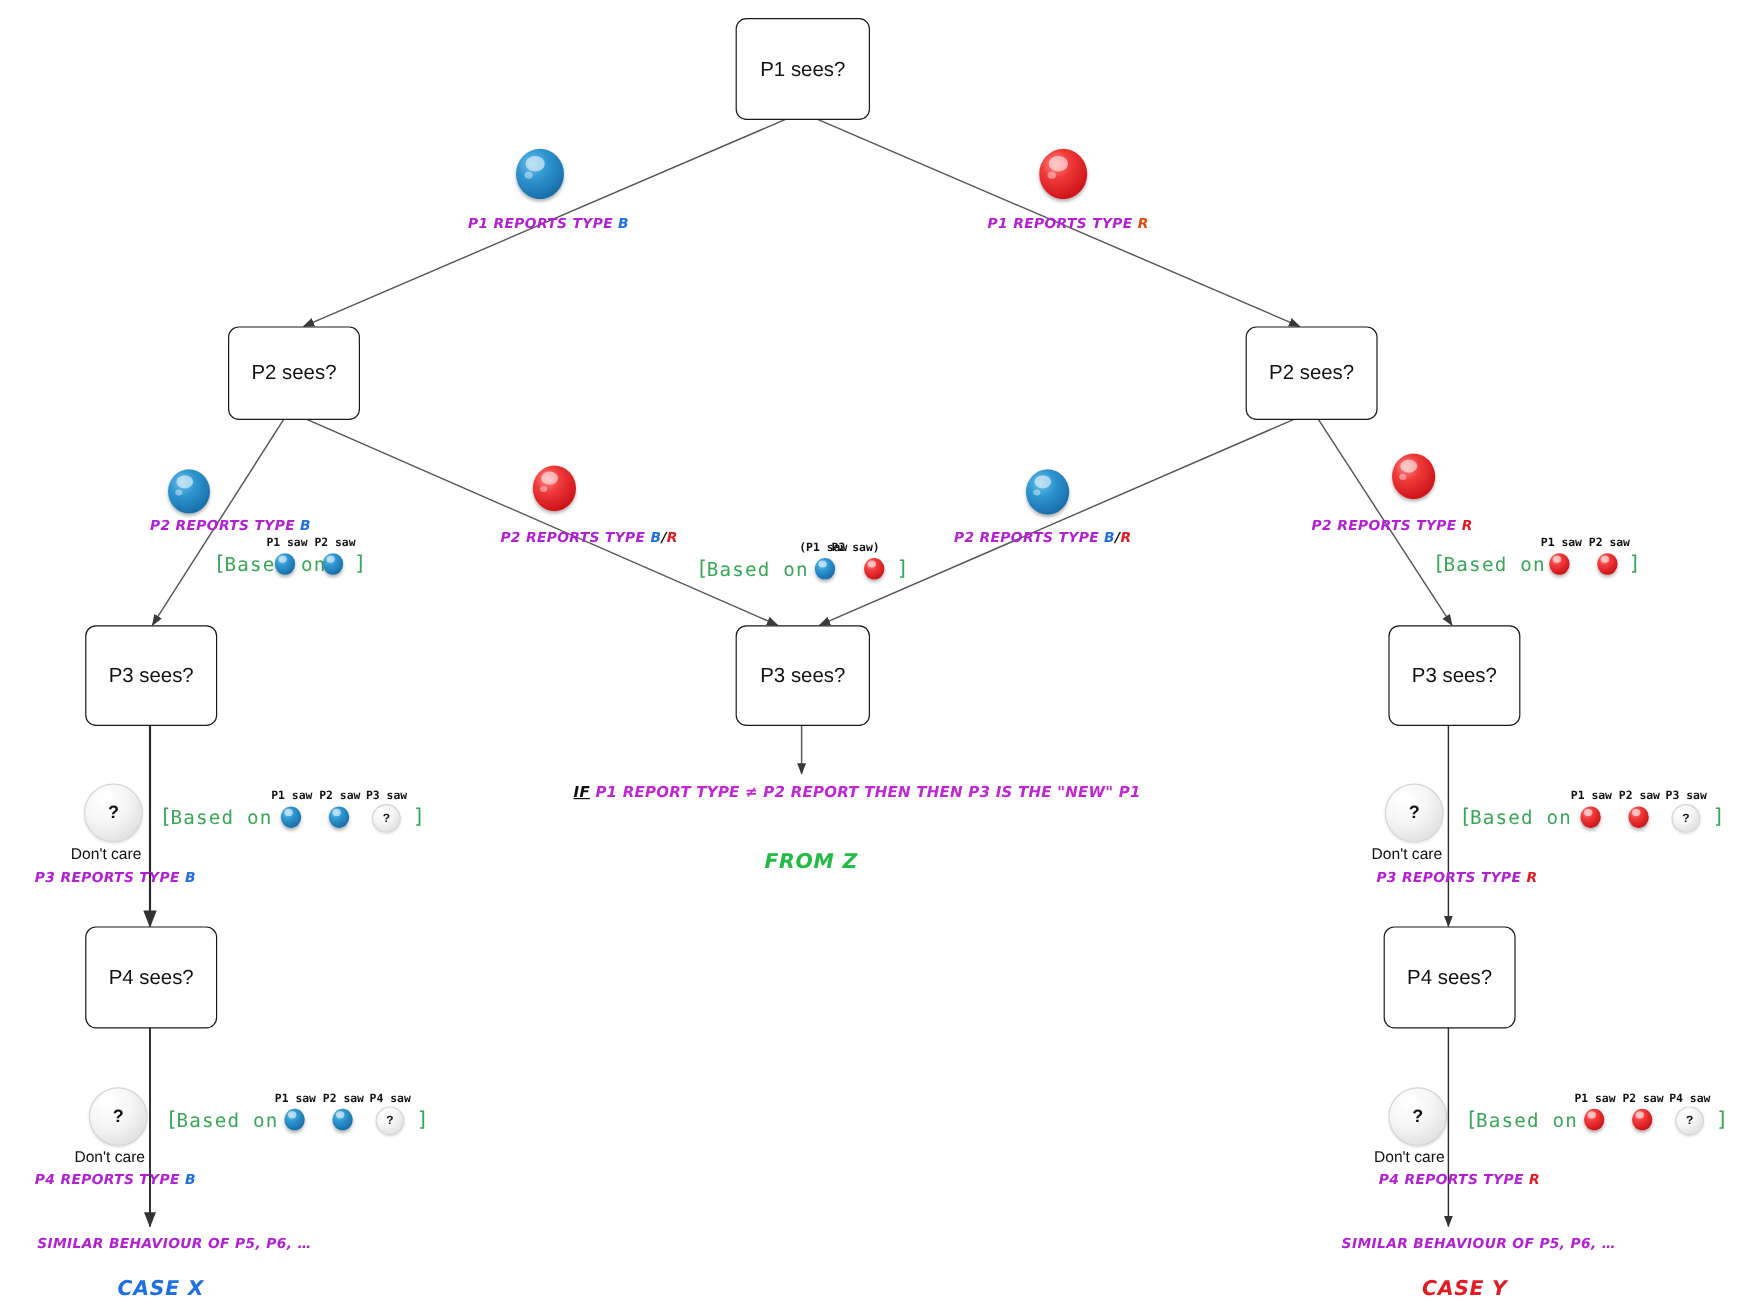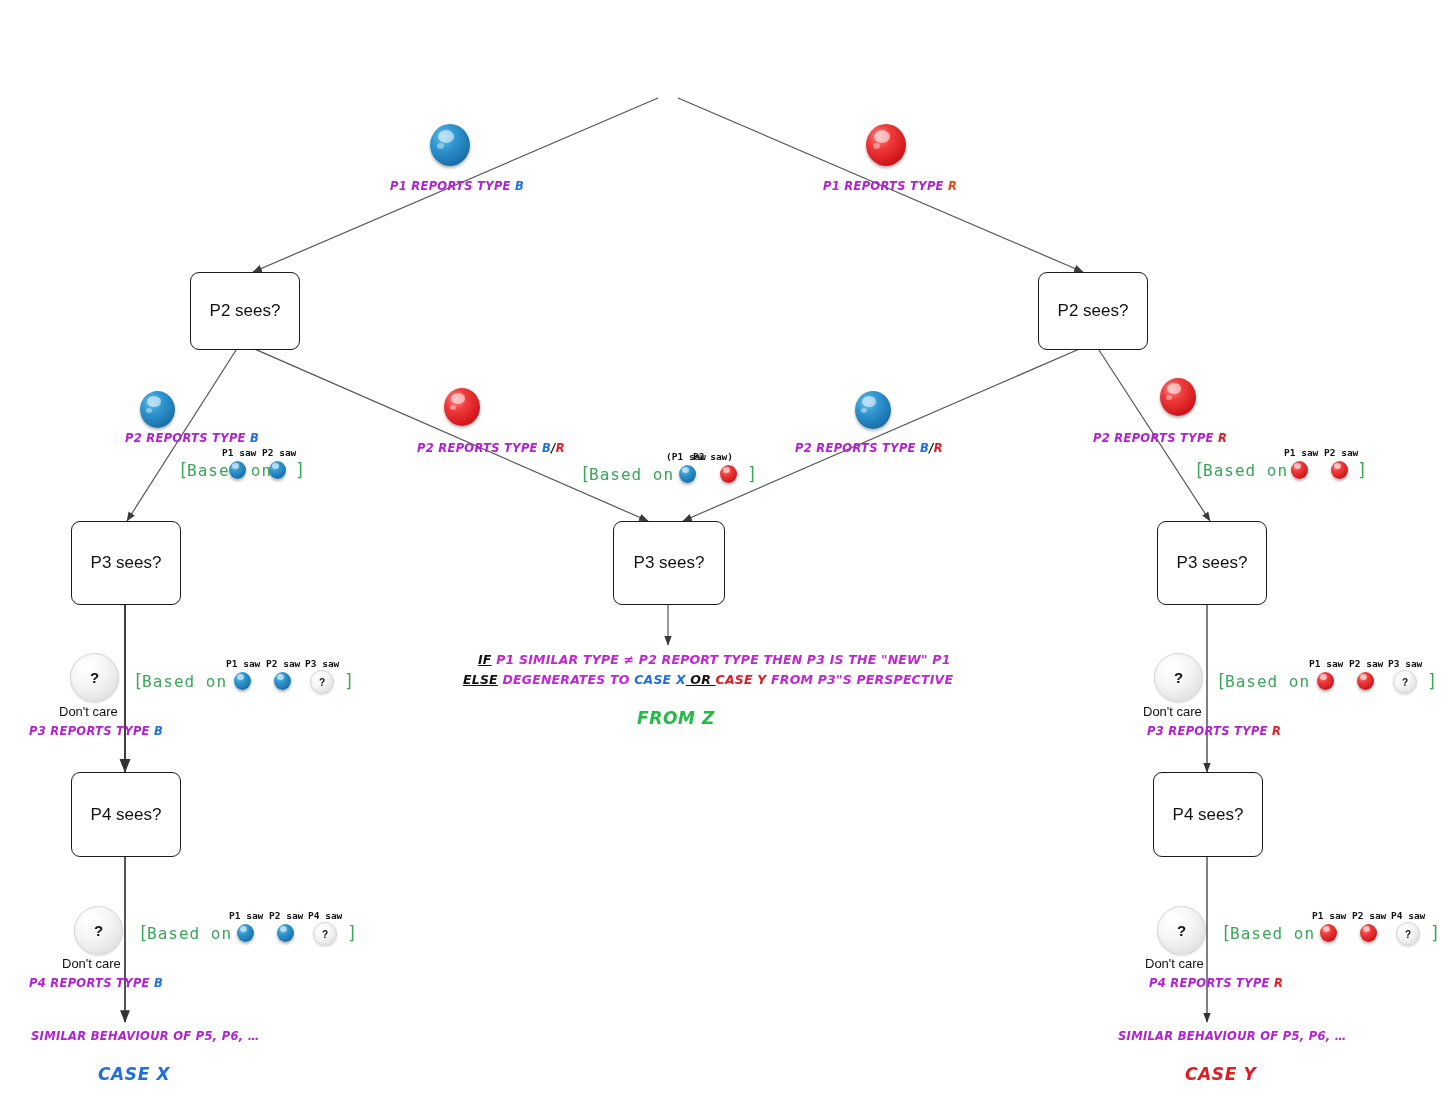--- a/index.html
+++ b/index.html
@@ -86,20 +86,23 @@
 
     <line x1="125" y1="855" x2="125" y2="1022" stroke="#2a2a2a" stroke-width="1.6" marker-end="url(#arrowB)"></line>
 
     <line x1="1207" y1="603" x2="1207" y2="772" stroke="#2a2a2a" stroke-width="1.2" marker-end="url(#arrowB)"></line>
 
     <line x1="1207" y1="855" x2="1207" y2="1022" stroke="#2a2a2a" stroke-width="1.2" marker-end="url(#arrowB)"></line>
 
     <line x1="668" y1="603" x2="668" y2="645" stroke="#555" stroke-width="1.2" marker-end="url(#arrow)"></line>
   </svg>
 
+  <div class="node-box" style="left:613px;top:15px;width:110px;height:83px;">
+    <span>P1 sees?</span>
+  </div>
 
   <div class="node-box" style="left:190px;top:272px;width:108px;height:76px;">
     <span>P2 sees?</span>
   </div>
 
   <div class="node-box" style="left:1038px;top:272px;width:108px;height:76px;">
     <span>P2 sees?</span>
   </div>
 
   <div class="node-box" style="left:71px;top:521px;width:108px;height:82px;">
@@ -325,25 +328,21 @@
     </div>
     <span class="sawlabel" style="left:170px;top:-13px;">P4 saw</span>
     <div class="ball grey" style="left:175px;top:-1px;width:22px;height:22px;">
       <span class="qm" style="font-size:10px;">?</span>
     </div>
     <span class="bracket" style="left:209px;top:0px;">]</span>
   </div>
 
   <div class="casez-line" style="left:478px;top:652px;">
     <span class="kw">IF</span>
-    <span class="mg">P1 SIMILAR TYPE ≠  P2 REPORT TYPE THEN P3 IS THE "NEW" P1</span>
-  </div>
-  <div class="casez-line" style="left:463px;top:672px;">
-    <span class="kw">ELSE</span>
-    <span class="mg">DEGENERATES TO </span><span class="cx">CASE X</span><span class="kw"> OR </span><span class="cy">CASE Y</span><span class="mg">  FROM P3"S PERSPECTIVE</span>
+    <span class="mg">P1 REPORT TYPE ≠  P2 REPORT THEN THEN P3 IS THE "NEW" P1</span>
   </div>
 
   <div class="casetag" style="left:637px;top:708px;color:#22bb44;">FROM Z</div>
 
   <div class="report" style="left:31px;top:1029px;">SIMILAR BEHAVIOUR OF P5, P6, …</div>
   <div class="casetag" style="left:98px;top:1064px;color:#1f6fe0;">CASE X</div>
 
   <div class="report" style="left:1118px;top:1029px;">SIMILAR BEHAVIOUR OF P5, P6, …</div>
   <div class="casetag" style="left:1185px;top:1064px;color:#e01b24;">CASE Y</div>
 

